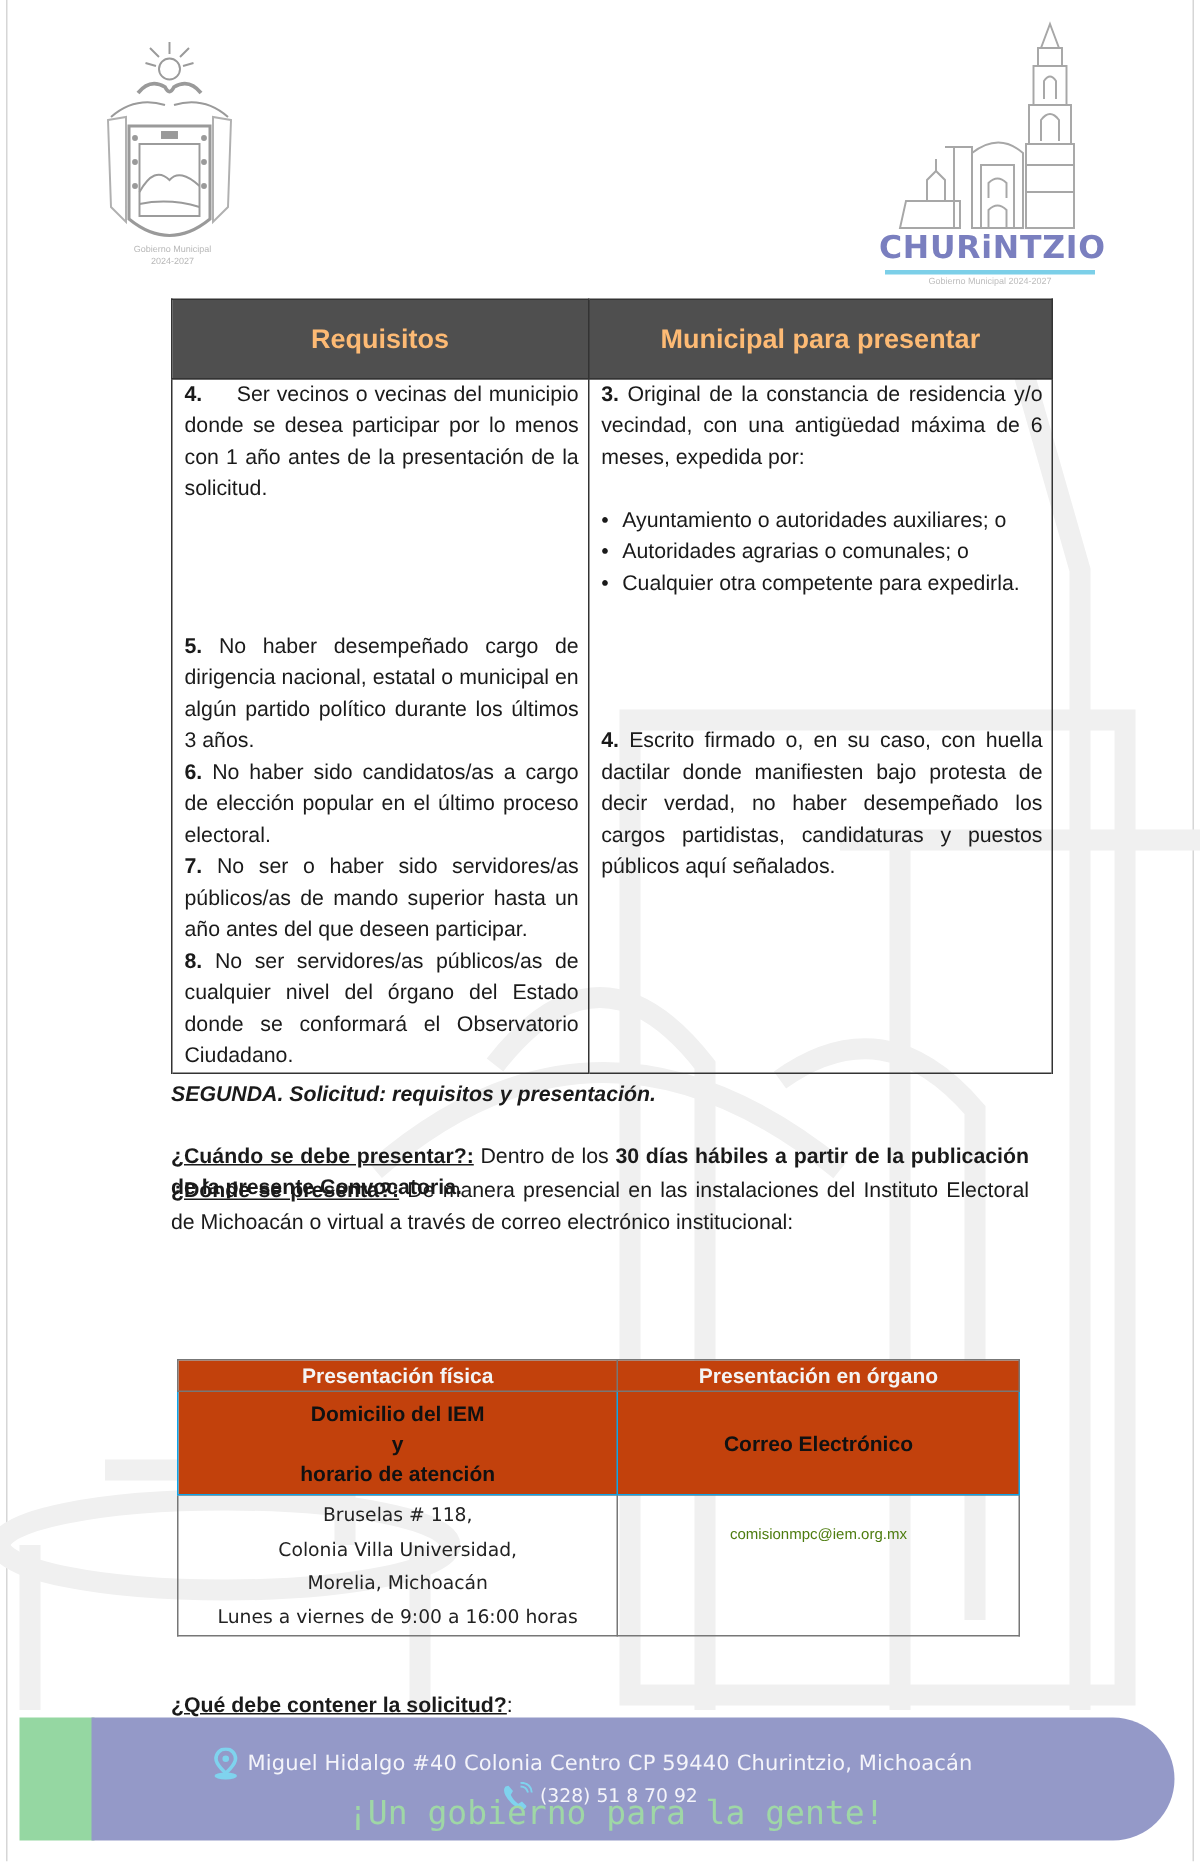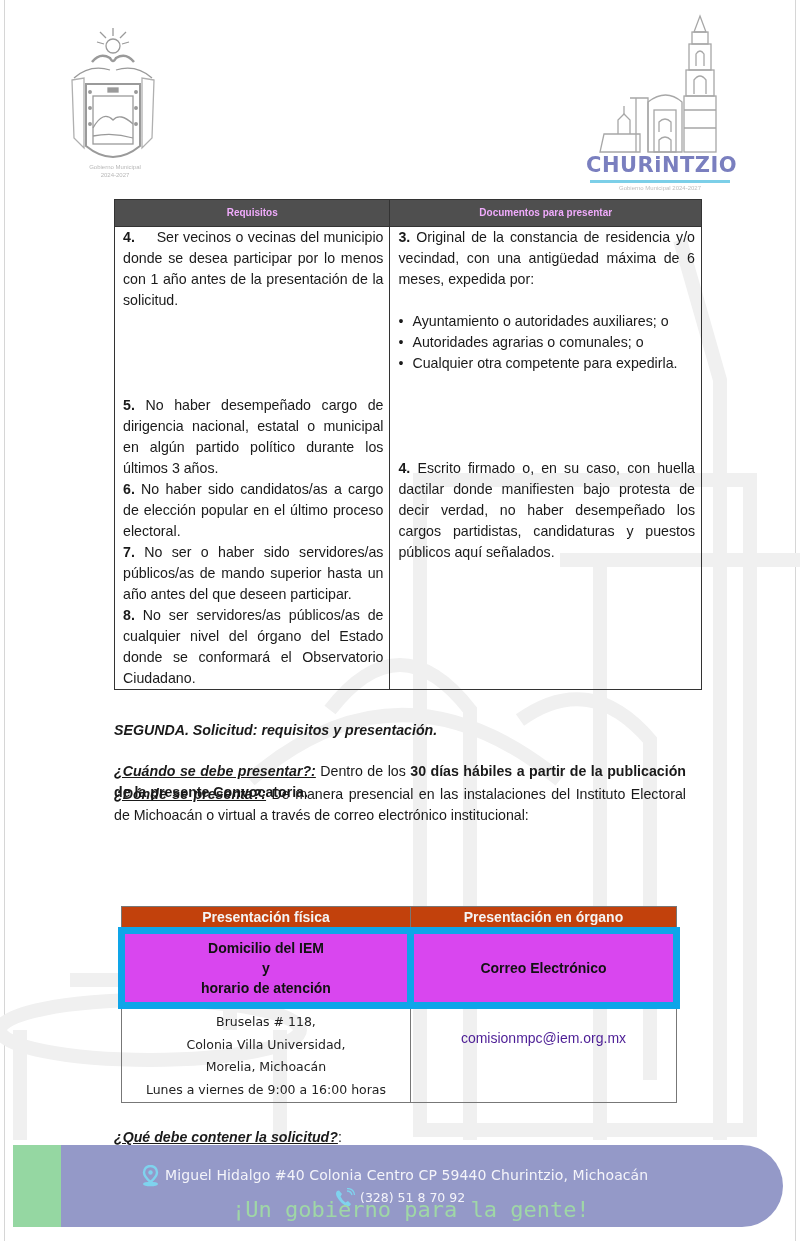--- a/index.html
+++ b/index.html
@@ -23,60 +23,60 @@
   .brand-line { position: absolute; left: 590px; top: 180px; width: 140px; height: 3px; background: #7ccfe8; }
   .brand-sub { position: absolute; left: 590px; top: 185px; width: 140px; text-align: center; font-size: 6px; color: #bdbdbd; }
 
   
   .req-table {
     position: absolute; left: 114px; top: 199px; width: 588px;
     border: 1px solid #333; border-collapse: collapse;
     font-size: 14.2px; line-height: 21px;
   }
   .req-table th {
-    background: #4f4f4f; color: #f0abfc; font-weight: bold; font-size: 10px;
-    height: 18px; line-height: 18px; padding: 4px; border: 1px solid #333;
+    background: #4f4f4f; color: #fdba74; font-weight: bold; font-size: 18px;
+    height: 18px; line-height: 18px; padding: 17px; border: 1px solid #333;
   }
   .req-table td {
     vertical-align: top; padding: 0 6px 0 8px; border-left: 1px solid #333; border-right: 1px solid #333;
     text-align: justify;
   }
   .req-table .col-left { width: 260px; }
   .req-table .col-right { width: 296px; }
   .item { margin: 0; text-align: justify; }
   .item b { font-weight: bold; }
   .bullets { list-style: none; margin: 0; padding: 0; }
   .bullets li { text-align: justify; }
   .bullets li .dot { display: inline-block; width: 14px; }
   .spacer { height: 21px; }
 
   
   .para { position: absolute; left: 114px; width: 572px; font-size: 14.2px; line-height: 21px; text-align: justify; }
   .para b { font-weight: bold; }
-  .ul-bold { font-weight: bold; text-decoration: underline; font-style: italic; }
+  .ul-bold { font-weight: bold; text-decoration: underline; }
 
   
   .pres-table {
     position: absolute; left: 118px; top: 906px; width: 562px;
     border-collapse: collapse; border: 1px solid #777;
     font-size: 14px;
   }
   .pres-table th {
     background: #c2410c; color: #f4f4f4; font-weight: bold; height: 20px; padding: 0;
     border: 1px solid #777; font-size: 14px;
   }
   .pres-table .sub td {
-    background: #d946ef; font-weight: bold; text-align: center; height: 66px; line-height: 20px;
-    border: 7px solid #0ea5e9; color: #111;
+    background: #c2410c; font-weight: bold; text-align: center; height: 66px; line-height: 20px;
+    border: 1px solid #0ea5e9; color: #111;
   }
   .pres-table .body td {
     text-align: center; vertical-align: top; border: 1px solid #777; height: 90px;
   }
   .addr { font-family: "DejaVu Sans", sans-serif; font-size: 12.5px; line-height: 22.5px; color: #222; padding-top: 1px; }
-  .email { font-size: 14px; padding-top: 20px; color: #4c1d95; }
+  .email { font-size: 10px; padding-top: 20px; color: #4d7c0f; }
   .pres-table .col-a { width: 294px; }
   .pres-table .col-b { width: 268px; }
 
   
   .footer-green { position: absolute; left: 13px; top: 1145px; width: 50px; height: 82px; background: #95d7a2; }
   .footer-band {
     position: absolute; left: 61px; top: 1145px; width: 722px; height: 82px;
     background: #9499c8; border-radius: 0 42px 42px 0;
   }
   .footer-addr { position: absolute; left: 142px; top: 1165px; font-size: 14px; color: #f4f4fa; font-family: "DejaVu Sans", sans-serif; letter-spacing: 0.1px; }
@@ -147,21 +147,21 @@
   <path d="M32 104 L32 96"></path>
 </svg>
 <div class="brand-name">CHURiNTZIO</div>
 <div class="brand-line"></div>
 <div class="brand-sub">Gobierno Municipal 2024-2027</div>
 
 <table class="req-table">
   <thead>
     <tr>
       <th class="col-left">Requisitos</th>
-      <th class="col-right">Documentos para presentar</th>
+      <th class="col-right">Municipal para presentar</th>
     </tr>
   </thead>
   <tbody>
     <tr>
       <td class="col-left">
         <p class="item"><b>4.</b>&nbsp;&nbsp;&nbsp;&nbsp; <span>Ser vecinos o vecinas del municipio donde se desea participar por lo menos con 1 año antes de la presentación de la solicitud.</span></p>
         <div style="height:84px"></div>
         <p class="item"><b>5.</b> <span>No haber desempeñado cargo de dirigencia nacional, estatal o municipal en algún partido político durante los últimos 3 años.</span></p>
         <p class="item"><b>6.</b> <span>No haber sido candidatos/as a cargo de elección popular en el último proceso electoral.</span></p>
         <p class="item"><b>7.</b> <span>No ser o haber sido servidores/as públicos/as de mando superior hasta un año antes del que deseen participar.</span></p>

